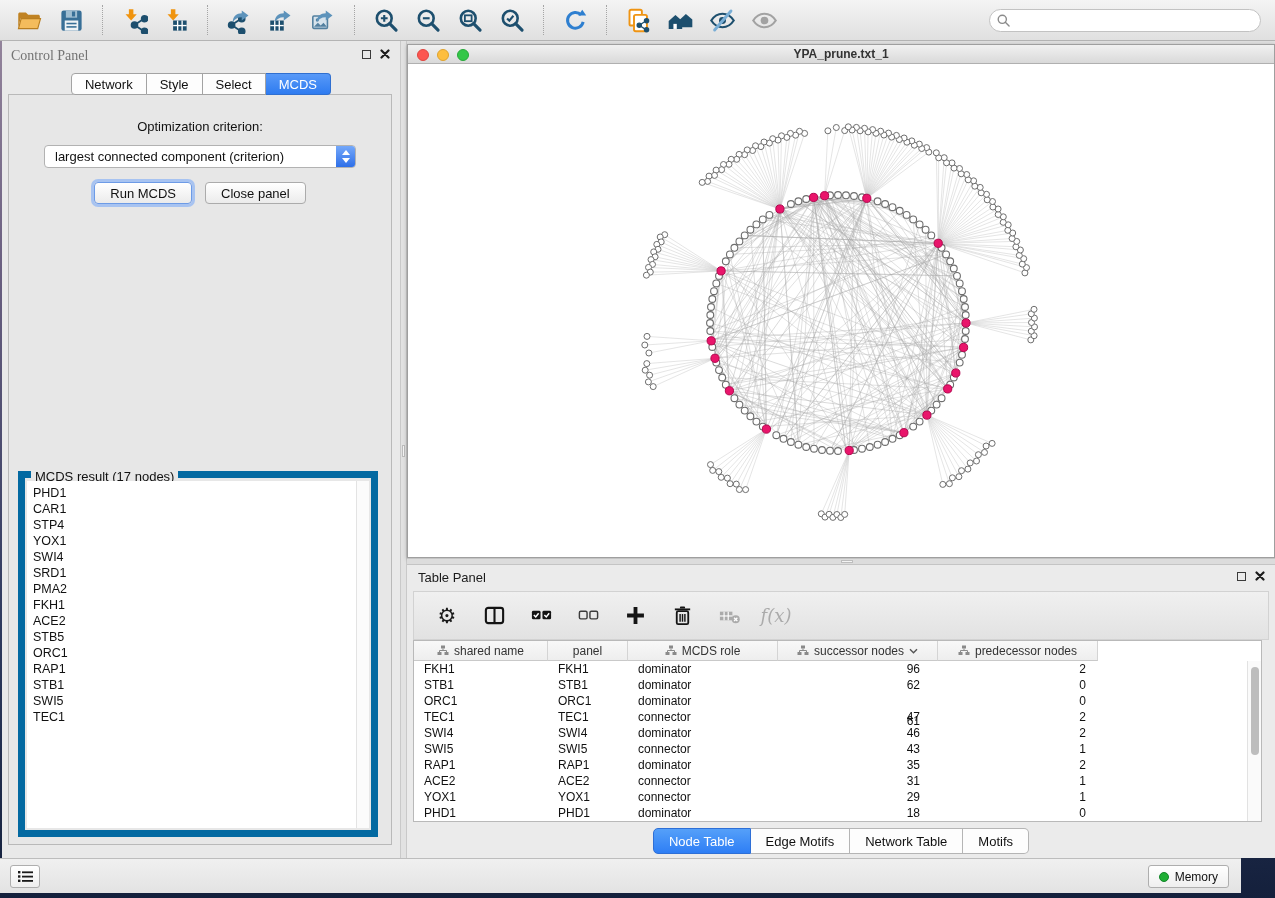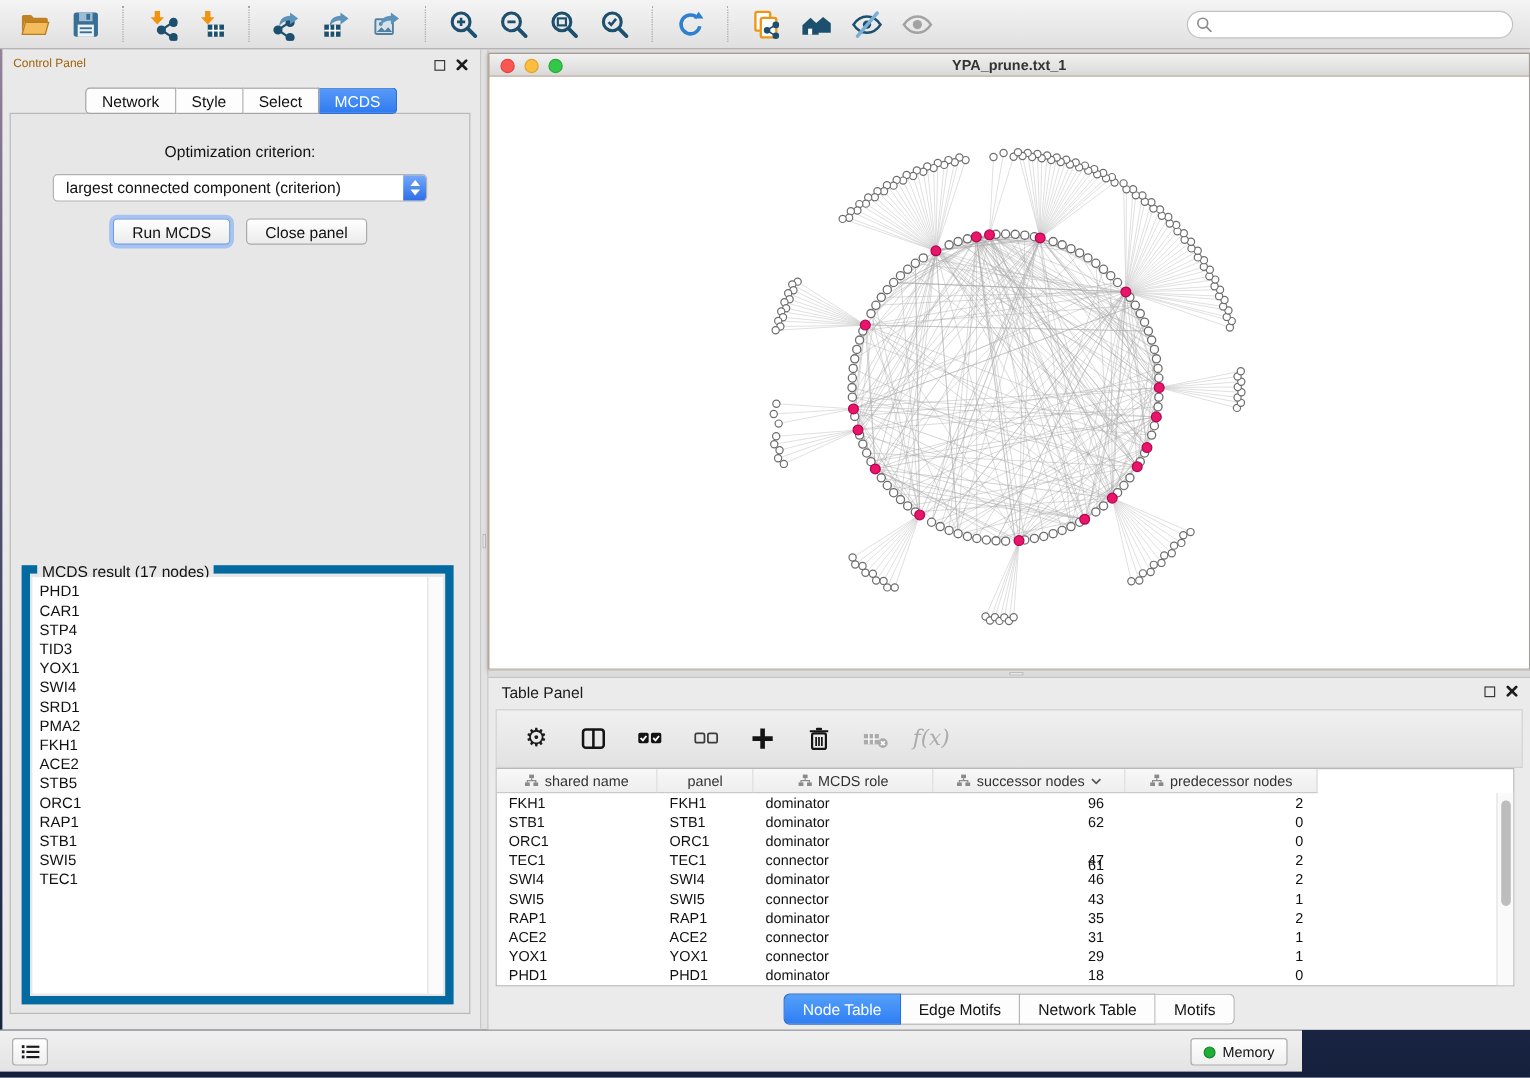--- a/index.html
+++ b/index.html
@@ -15,21 +15,21 @@
     display:flex; align-items:center; padding-left:8px; }
   .tbtn { width:36px; height:36px; background:transparent; border:none; display:flex;
     align-items:center; justify-content:center; margin:0 3px; }
   .tb-sep { width:1px; height:30px; border-left:1px dotted #a5a5a5; margin:0 10px; }
   .search-wrap { position:absolute; right:14px; top:9px; width:272px; height:23px;
     background:#fff; border:1px solid #c2c2c2; border-radius:12px; display:flex; align-items:center; padding-left:7px; }
   .search-wrap input { border:none; outline:none; flex:1; font-size:12px; background:transparent; margin-left:5px; font-family:"Liberation Sans",sans-serif; }
   
   .control-panel { position:absolute; left:2px; top:41px; width:398px; height:817px; background:#e9e9e9; }
   .cp-header { position:relative; height:28px; }
-  .cp-title { position:absolute; left:9px; top:7px; font-size:10px; color:#a16207; }
+  .cp-title { position:absolute; left:9px; top:7px; font-size:14px; color:#737373;font-family:Liberation Serif, serif; }
   .win-icons { position:absolute; right:10px; top:8px; display:flex; gap:9px; align-items:center; }
   .float-icon { width:9px; height:9px; border:1.5px solid #3a3a3a; display:inline-block; }
   .tab-row { position:absolute; left:0; right:0; top:32px; display:flex; justify-content:center; z-index:2; }
   .cp-tab { height:22px; padding:0 13px; font-size:13px; background:#fdfdfd; border:1px solid #a3a3a3;
     border-left:none; display:flex; align-items:center; color:#111; }
   .cp-tab:first-child { border-left:1px solid #a3a3a3; border-radius:4px 0 0 4px; }
   .cp-tab:last-child { border-radius:0 4px 4px 0; }
   .cp-tab.active { background:linear-gradient(#5899f8,#2e7bf0); color:#fff; border-color:#2f6fd0; }
   .panel-box { position:absolute; left:6px; right:8px; top:53px; bottom:13px;
     border:1px solid #b9b9b9; background:#e7e7e7; }
@@ -52,21 +52,21 @@
   .mcds-track { position:absolute; right:0; top:0; bottom:0; width:13px; background:#fbfbfb; border-left:1px solid #e3e3e3; }
   .mcds-item { font-size:12.5px; line-height:16px; padding-left:6px; color:#111; }
   .mcds-list .pad { height:4px; }
   
   .v-splitter { position:absolute; left:400px; top:41px; width:7px; height:817px; background:#e2e2e2;
     border-left:1px solid #c9c9c9; border-right:1px solid #c9c9c9; }
   .v-grip { position:absolute; left:1px; top:404px; width:3px; height:12px; background:#f6f6f6; border:1px solid #bdbdbd; }
   
   .right-area { position:absolute; left:407px; top:41px; width:868px; height:817px; background:#e0e0e0; }
   .net-window { position:absolute; left:0; top:3px; width:868px; height:514px; border:1px solid #9f9f9f;
-    box-shadow:0 1px 4px rgba(0,0,0,.25); background:#fdba74; }
+    box-shadow:0 1px 4px rgba(0,0,0,.25); background:#0f172a; }
   .net-titlebar { position:relative; height:19px; background:linear-gradient(#f1f1f1,#d9d9d9); border-bottom:1px solid #b0b0b0; }
   .lights { position:absolute; left:9px; top:3.5px; display:flex; gap:8px; }
   .light { width:12px; height:12px; border-radius:50%; }
   .net-title { text-align:center; font-size:12px; font-weight:700; color:#333; line-height:18px; }
   .net-canvas { position:absolute; left:0; top:19px; right:0; bottom:0; background:#fff; overflow:hidden; }
   .h-splitter { position:absolute; left:0; top:517px; width:868px; height:7px; background:#dcdcdc;
     border-top:1px solid #c4c4c4; border-bottom:1px solid #c4c4c4; }
   .h-grip { position:absolute; left:50%; top:1px; width:12px; height:3px; background:#f4f4f4; border:1px solid #bdbdbd; }
   
   .table-panel { position:absolute; left:0; top:524px; width:868px; height:293px; background:#ebebeb; }
@@ -88,21 +88,21 @@
   .td.r { text-align:right; }
   .tscroll { position:absolute; right:0; top:20px; bottom:0; width:14px; background:#fafafa; border-left:1px solid #e2e2e2; }
   .tthumb { position:absolute; left:3px; top:6px; width:8px; height:88px; background:#bdbdbd; border-radius:4px; }
   .tp-tabs { position:absolute; left:0; right:0; bottom:4px; display:flex; justify-content:center; }
   .tp-tab { height:22px; padding:12px 15px; font-size:13px; display:flex; align-items:center; background:#fdfdfd;
     border:1px solid #b5b5b5; border-left:none; color:#111; }
   .tp-tab:first-child { border-left:1px solid #b5b5b5; border-radius:5px 0 0 5px; }
   .tp-tab:last-child { border-radius:0 5px 5px 0; }
   .tp-tab.active { background:linear-gradient(#55a0f9,#2e7ef5); color:#fff; border-color:#2e6fd6; }
   
-  .status-bar { position:absolute; left:0; top:858px; width:1085px; height:35px;
+  .status-bar { position:absolute; left:0; top:858px; width:1241px; height:35px;
     background:linear-gradient(#f0f0f0,#e3e3e3); border-top:1px solid #bdbdbd; }
   .sb-btn { position:absolute; top:6px; height:23px; background:linear-gradient(#ffffff,#efefef);
     border:1px solid #aeaeae; border-radius:3px; display:flex; align-items:center; justify-content:center; gap:6px;
     font-size:12px; color:#111; font-family:"Liberation Sans",sans-serif; }
   .tasks-btn { left:10px; width:30px; }
   .memory-btn { right:12px; padding:0 10px; }
   .mem-dot { width:10px; height:10px; border-radius:50%; background:#1fae35; border:1px solid #14862a; }
 </style>
 </head>
 <body>
@@ -290,21 +290,20 @@
       <button class="mac-btn focused">Run MCDS</button>
       <button class="mac-btn">Close panel</button>
     </div>
     <div class="group-box">
       <span class="group-legend">MCDS result (17 nodes)</span>
       <div class="mcds-list" id="mcds-list">
         <div class="pad"></div>
       <div class="mcds-item">PHD1</div>
           <div class="mcds-item">CAR1</div>
           <div class="mcds-item">STP4</div>
-          <div class="mcds-item">TID3</div>
           <div class="mcds-item">YOX1</div>
           <div class="mcds-item">SWI4</div>
           <div class="mcds-item">SRD1</div>
           <div class="mcds-item">PMA2</div>
           <div class="mcds-item">FKH1</div>
           <div class="mcds-item">ACE2</div>
           <div class="mcds-item">STB5</div>
           <div class="mcds-item">ORC1</div>
           <div class="mcds-item">RAP1</div>
           <div class="mcds-item">STB1</div>

